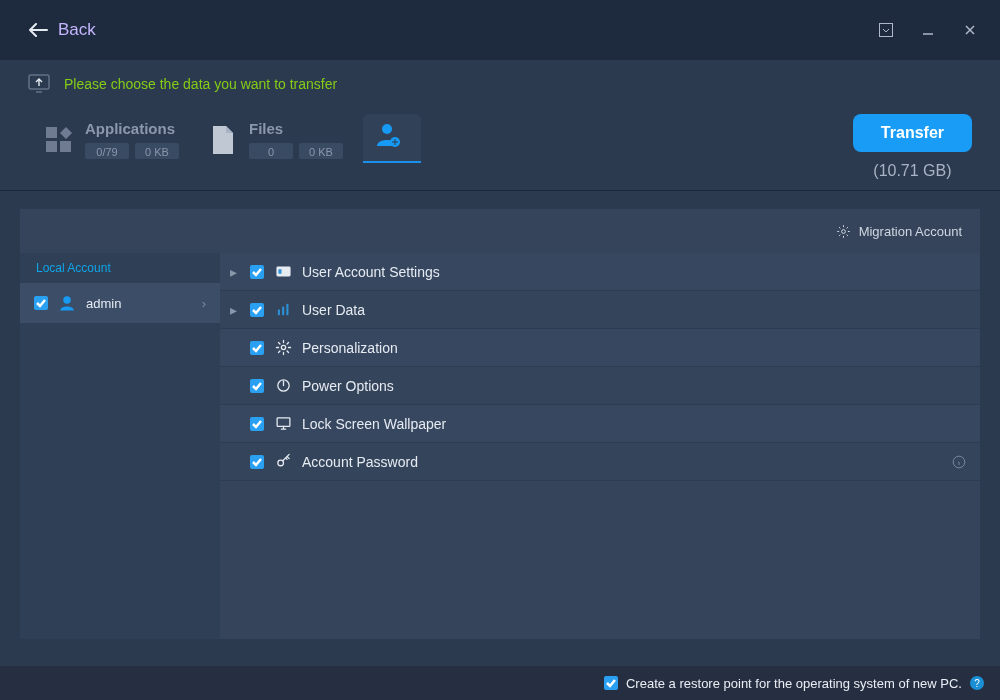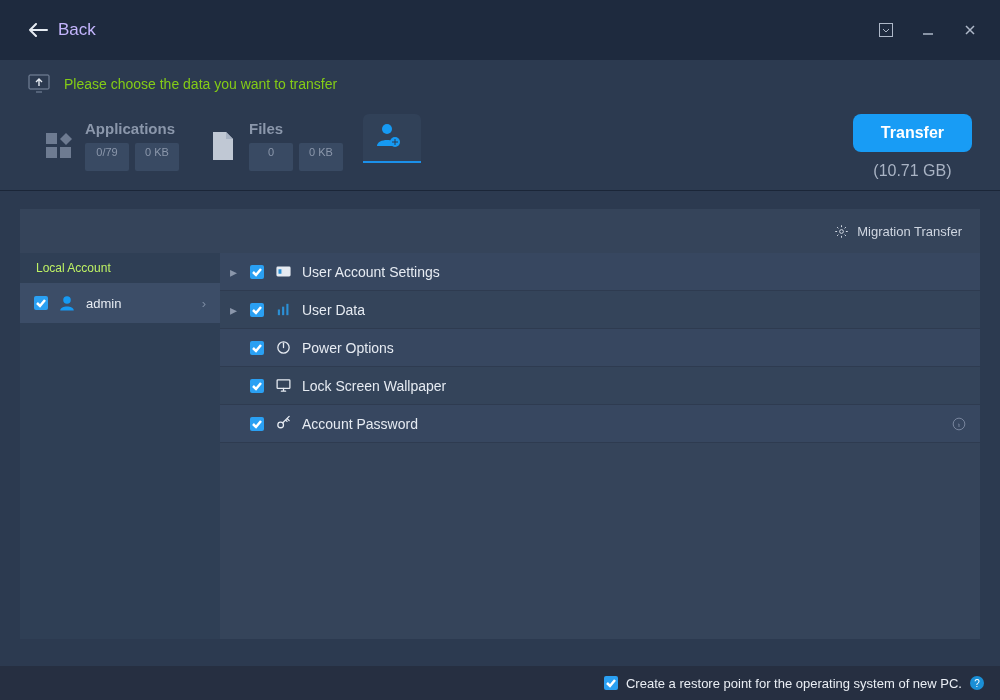--- a/index.html
+++ b/index.html
@@ -64,21 +64,21 @@
       cursor: pointer;
       border-radius: 6px 6px 0 0;
       position: relative;
     }
     .tab .tab-icon { width: 28px; display:flex; align-items:center; justify-content:center; }
     .tab-body { display: flex; flex-direction: column; gap: 6px; }
     .tab-title { font-size: 15px; font-weight: 600; color: #8b97ab; }
     .tab-stats { display: flex; gap: 6px; }
     .stat {
       min-width: 44px;
-      height: 28px;
+      height: 16px;
       line-height: 18px;
       text-align: center;
       font-size: 11px;
       background: #394a63;
       border-radius: 2px;
       padding: 0 8px;
       color: #8b97ab;
     }
     .tab.active { background: #38486377; }
     .tab.active .tab-title { color: #169af3; font-weight: 700; }
@@ -132,21 +132,21 @@
     .mig-set { display: flex; align-items: center; gap: 8px; cursor: pointer; }
 
     .panel-body { flex: 1; display: flex; }
 
     
     .sidebar {
       width: 200px;
       background: #2f3f55;
     }
     .side-header {
-      color: #bef264; font-size: 12px; padding: 8px 16px;
+      color: #0ea5e9; font-size: 12px; padding: 8px 16px;
     }
     .acct-item {
       height: 40px;
       display: flex; align-items: center;
       padding: 0 14px;
       gap: 10px;
       color: #e6ebf2;
       background: #3c4d67;
       cursor: pointer;
       position: relative;
@@ -303,21 +303,21 @@
   </div>
 </div>
 
 <div class="panel">
   <div class="panel-top">
     <div class="mig-set">
       <svg width="15" height="15" viewBox="0 0 24 24" fill="none" stroke="#cfd6e1" stroke-width="1.6">
           <circle cx="12" cy="12" r="3"></circle>
           <path d="M12 2v3M12 19v3M4.9 4.9l2.1 2.1M17 17l2.1 2.1M2 12h3M19 12h3M4.9 19.1l2.1-2.1M17 7l2.1-2.1"></path>
         </svg>
-      <span>Migration Transfer</span>
+      <span>Migration Account</span>
     </div>
   </div>
 
   <div class="panel-body">
 
     <div class="sidebar">
       <div class="side-header">Local Account</div>
       <div class="acct-item">
         <span class="cbx">
           <svg viewBox="0 0 10 10">
@@ -360,20 +360,36 @@
             </svg>
           </span>
     <span class="icon-slot">
             <svg width="17" height="17" viewBox="0 0 24 24" fill="none" stroke="#e6ebf2" stroke-width="1.8" stroke-linecap="round" stroke-linejoin="round">
               <rect x="4" y="12" width="3" height="8" fill="#2b90d6" stroke="none"></rect>
               <rect x="10" y="8" width="3" height="12" fill="#2b90d6" stroke="none"></rect>
               <rect x="16" y="4" width="3" height="16" fill="#2b90d6" stroke="none"></rect>
             </svg>
           </span>
     <span>User Data</span>
+
+  </div>
+        <div class="row">
+    <span class="caret hidden">▸</span>
+    <span class="cbx">
+            <svg viewBox="0 0 10 10">
+              <path d="M1 5 L4 8 L9 2"></path>
+            </svg>
+          </span>
+    <span class="icon-slot">
+            <svg width="17" height="17" viewBox="0 0 24 24" fill="none" stroke="#e6ebf2" stroke-width="1.8" stroke-linecap="round" stroke-linejoin="round">
+              <circle cx="12" cy="12" r="3"></circle>
+              <path d="M12 2v3M12 19v3M4.9 4.9l2.1 2.1M17 17l2.1 2.1M2 12h3M19 12h3M4.9 19.1l2.1-2.1M17 7l2.1-2.1"></path>
+            </svg>
+          </span>
+    <span>Personalization</span>
 
   </div>
         <div class="row">
     <span class="caret hidden">▸</span>
     <span class="cbx">
             <svg viewBox="0 0 10 10">
               <path d="M1 5 L4 8 L9 2"></path>
             </svg>
           </span>
     <span class="icon-slot">

